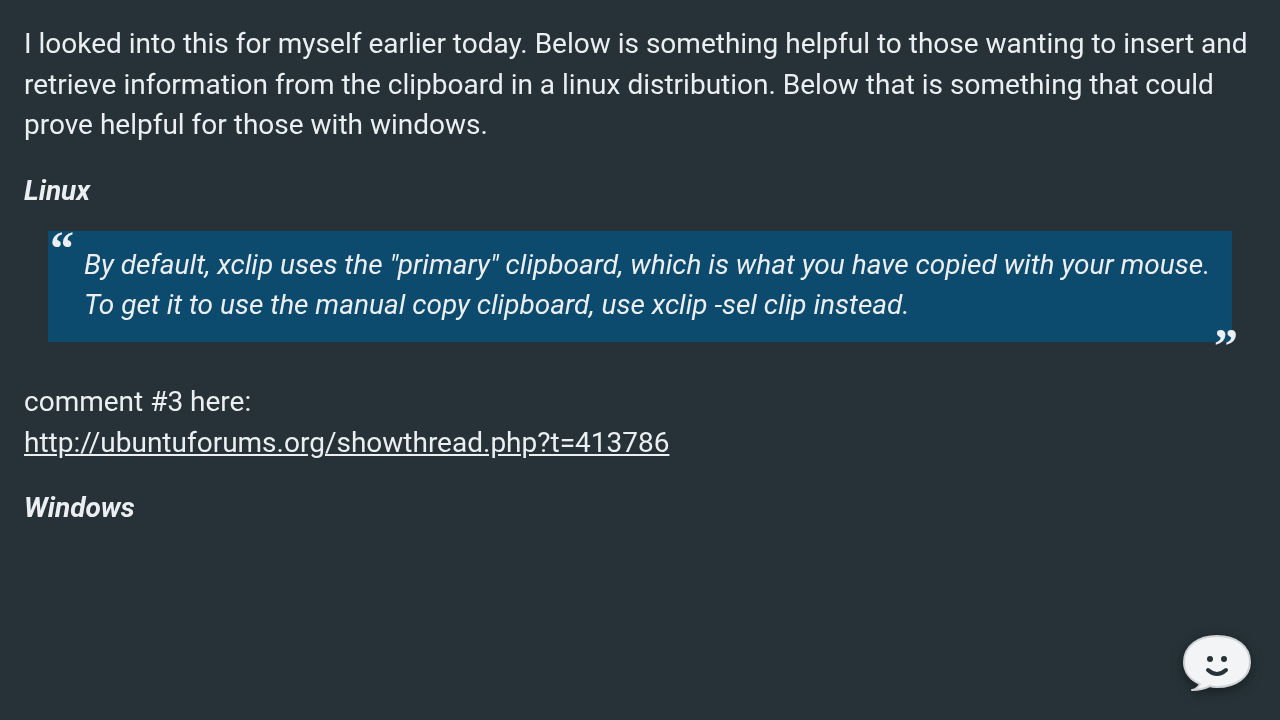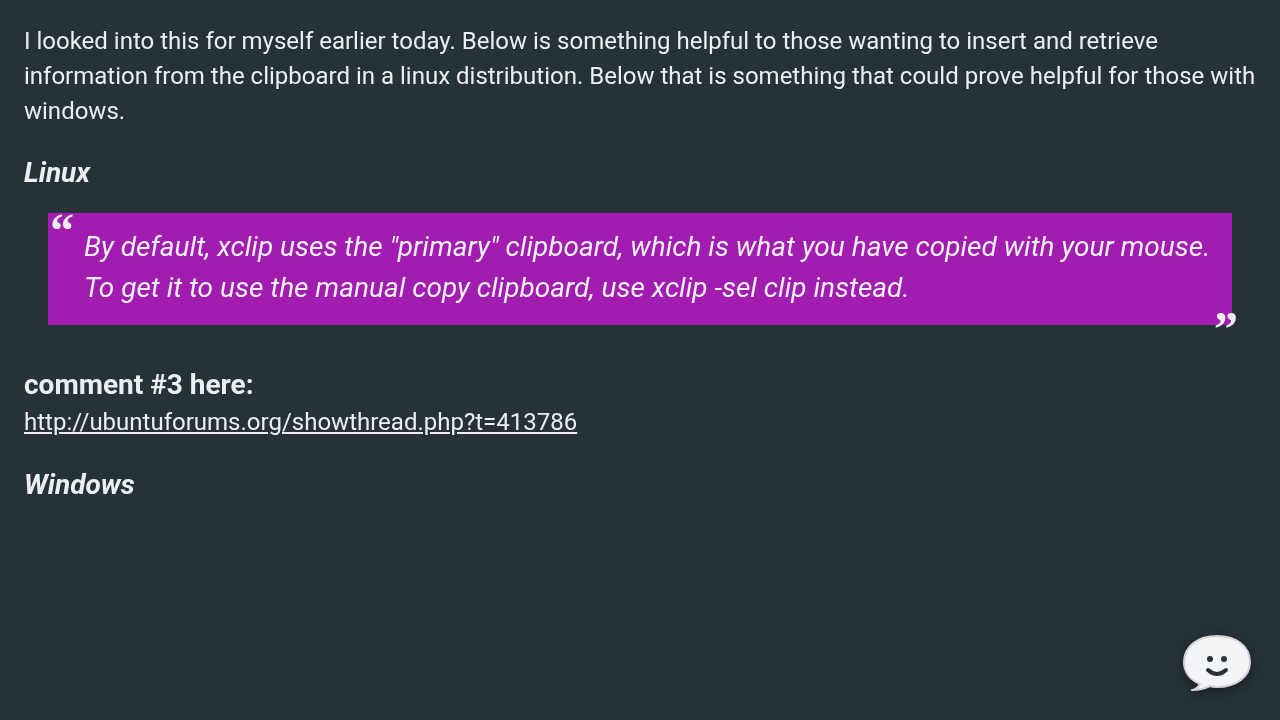--- a/index.html
+++ b/index.html
@@ -11,21 +11,21 @@
     width: 1280px;
     height: 720px;
     background: #263238;
     color: #eceff1;
     font-family: Roboto, "Helvetica Neue", Arial, sans-serif;
     padding: 24px;
     overflow: hidden;
     position: relative;
   }
   .intro {
-    font-size: 24px;
+    font-size: 28px;
     line-height: 1.45;
     font-weight: 400;
     margin-bottom: 28px;
   }
   .section-heading {
     font-size: 28px;
     font-weight: 700;
     margin-bottom: 24px;
     font-style: italic;
   }
@@ -44,38 +44,37 @@
   }
   .quote-open {
     left: 2px;
     top: -6px;
   }
   .quote-close {
     right: -6px;
     bottom: -28px;
   }
   .blockquote-body {
-    background: #a21caf;
+    background: #0c4a6e;
     padding: 14px 20px 16px 36px;
     font-size: 28px;
     line-height: 1.45;
     font-style: italic;
     font-weight: 400;
     margin-left: 0;
   }
   .comment-line {
     font-size: 28px;
     line-height: 1.45;
     margin-bottom: 0;
-    font-weight: bold;
   }
   .link {
     color: #eceff1;
     text-decoration: underline;
-    font-size: 24px;
+    font-size: 28px;
     line-height: 1.45;
     display: inline-block;
     margin-bottom: 28px;
   }
   .chat-bubble {
     position: absolute;
     right: 24px;
     bottom: 28px;
     width: 78px;
     height: 60px;

